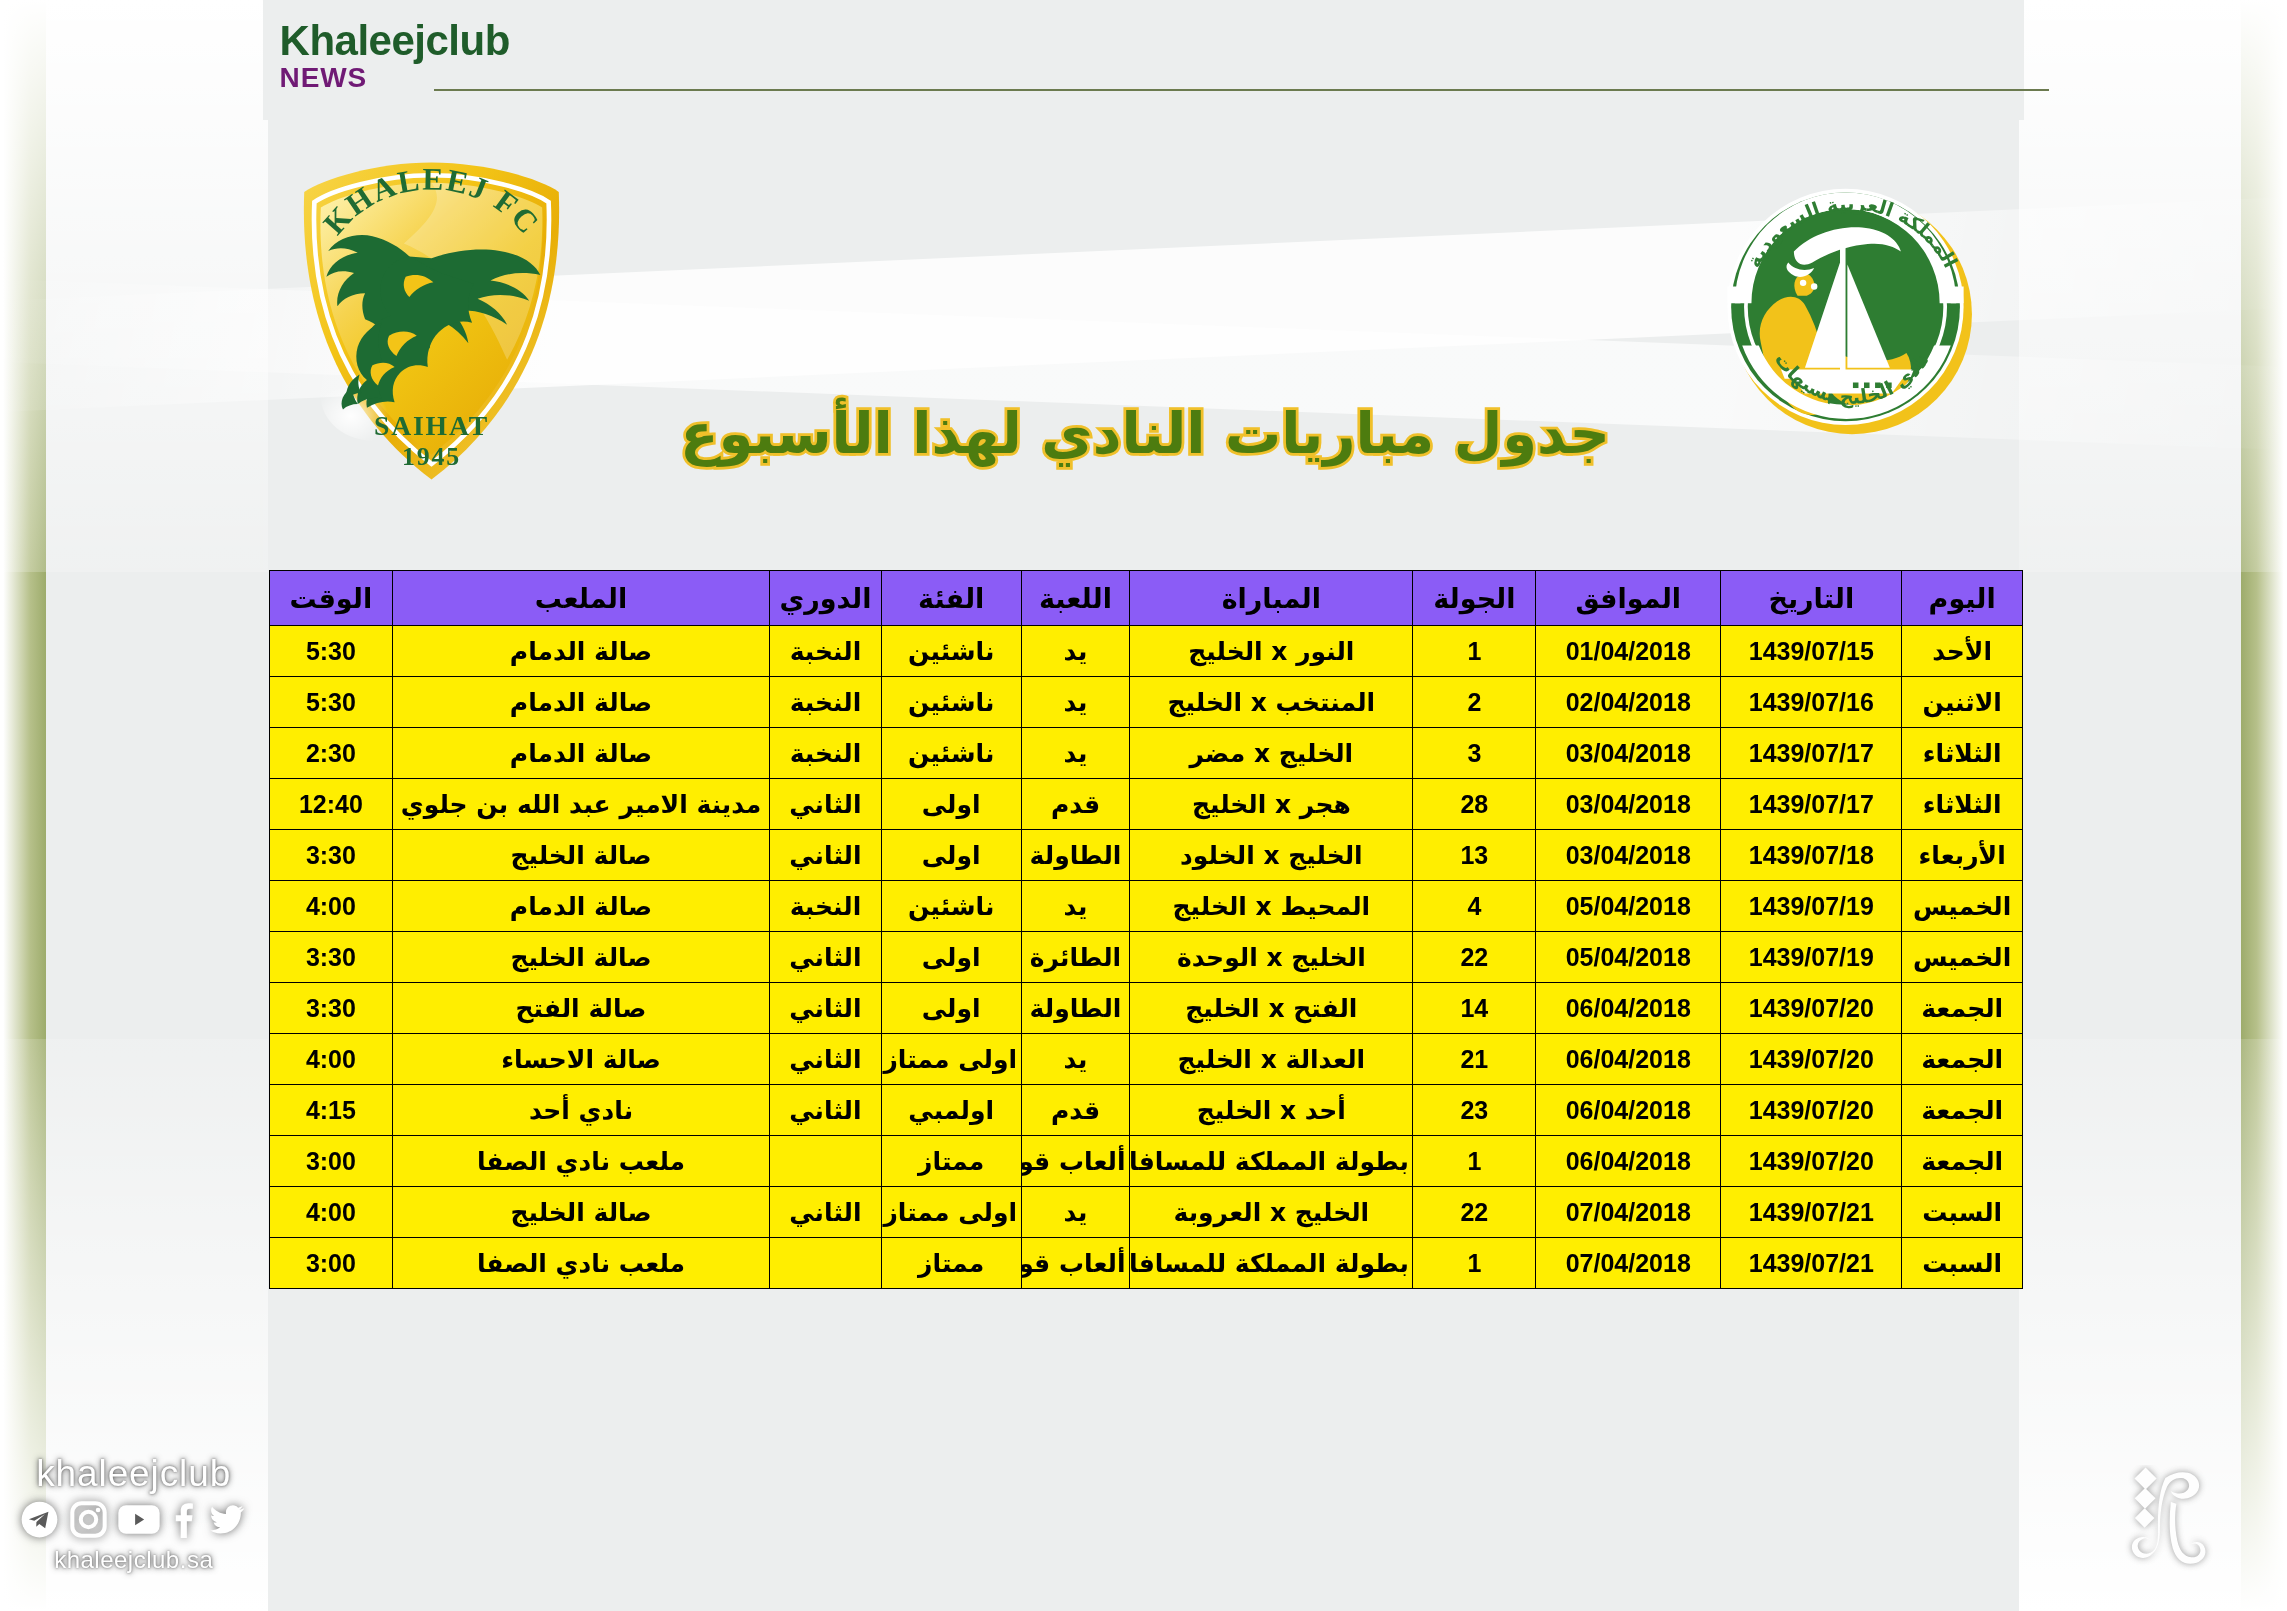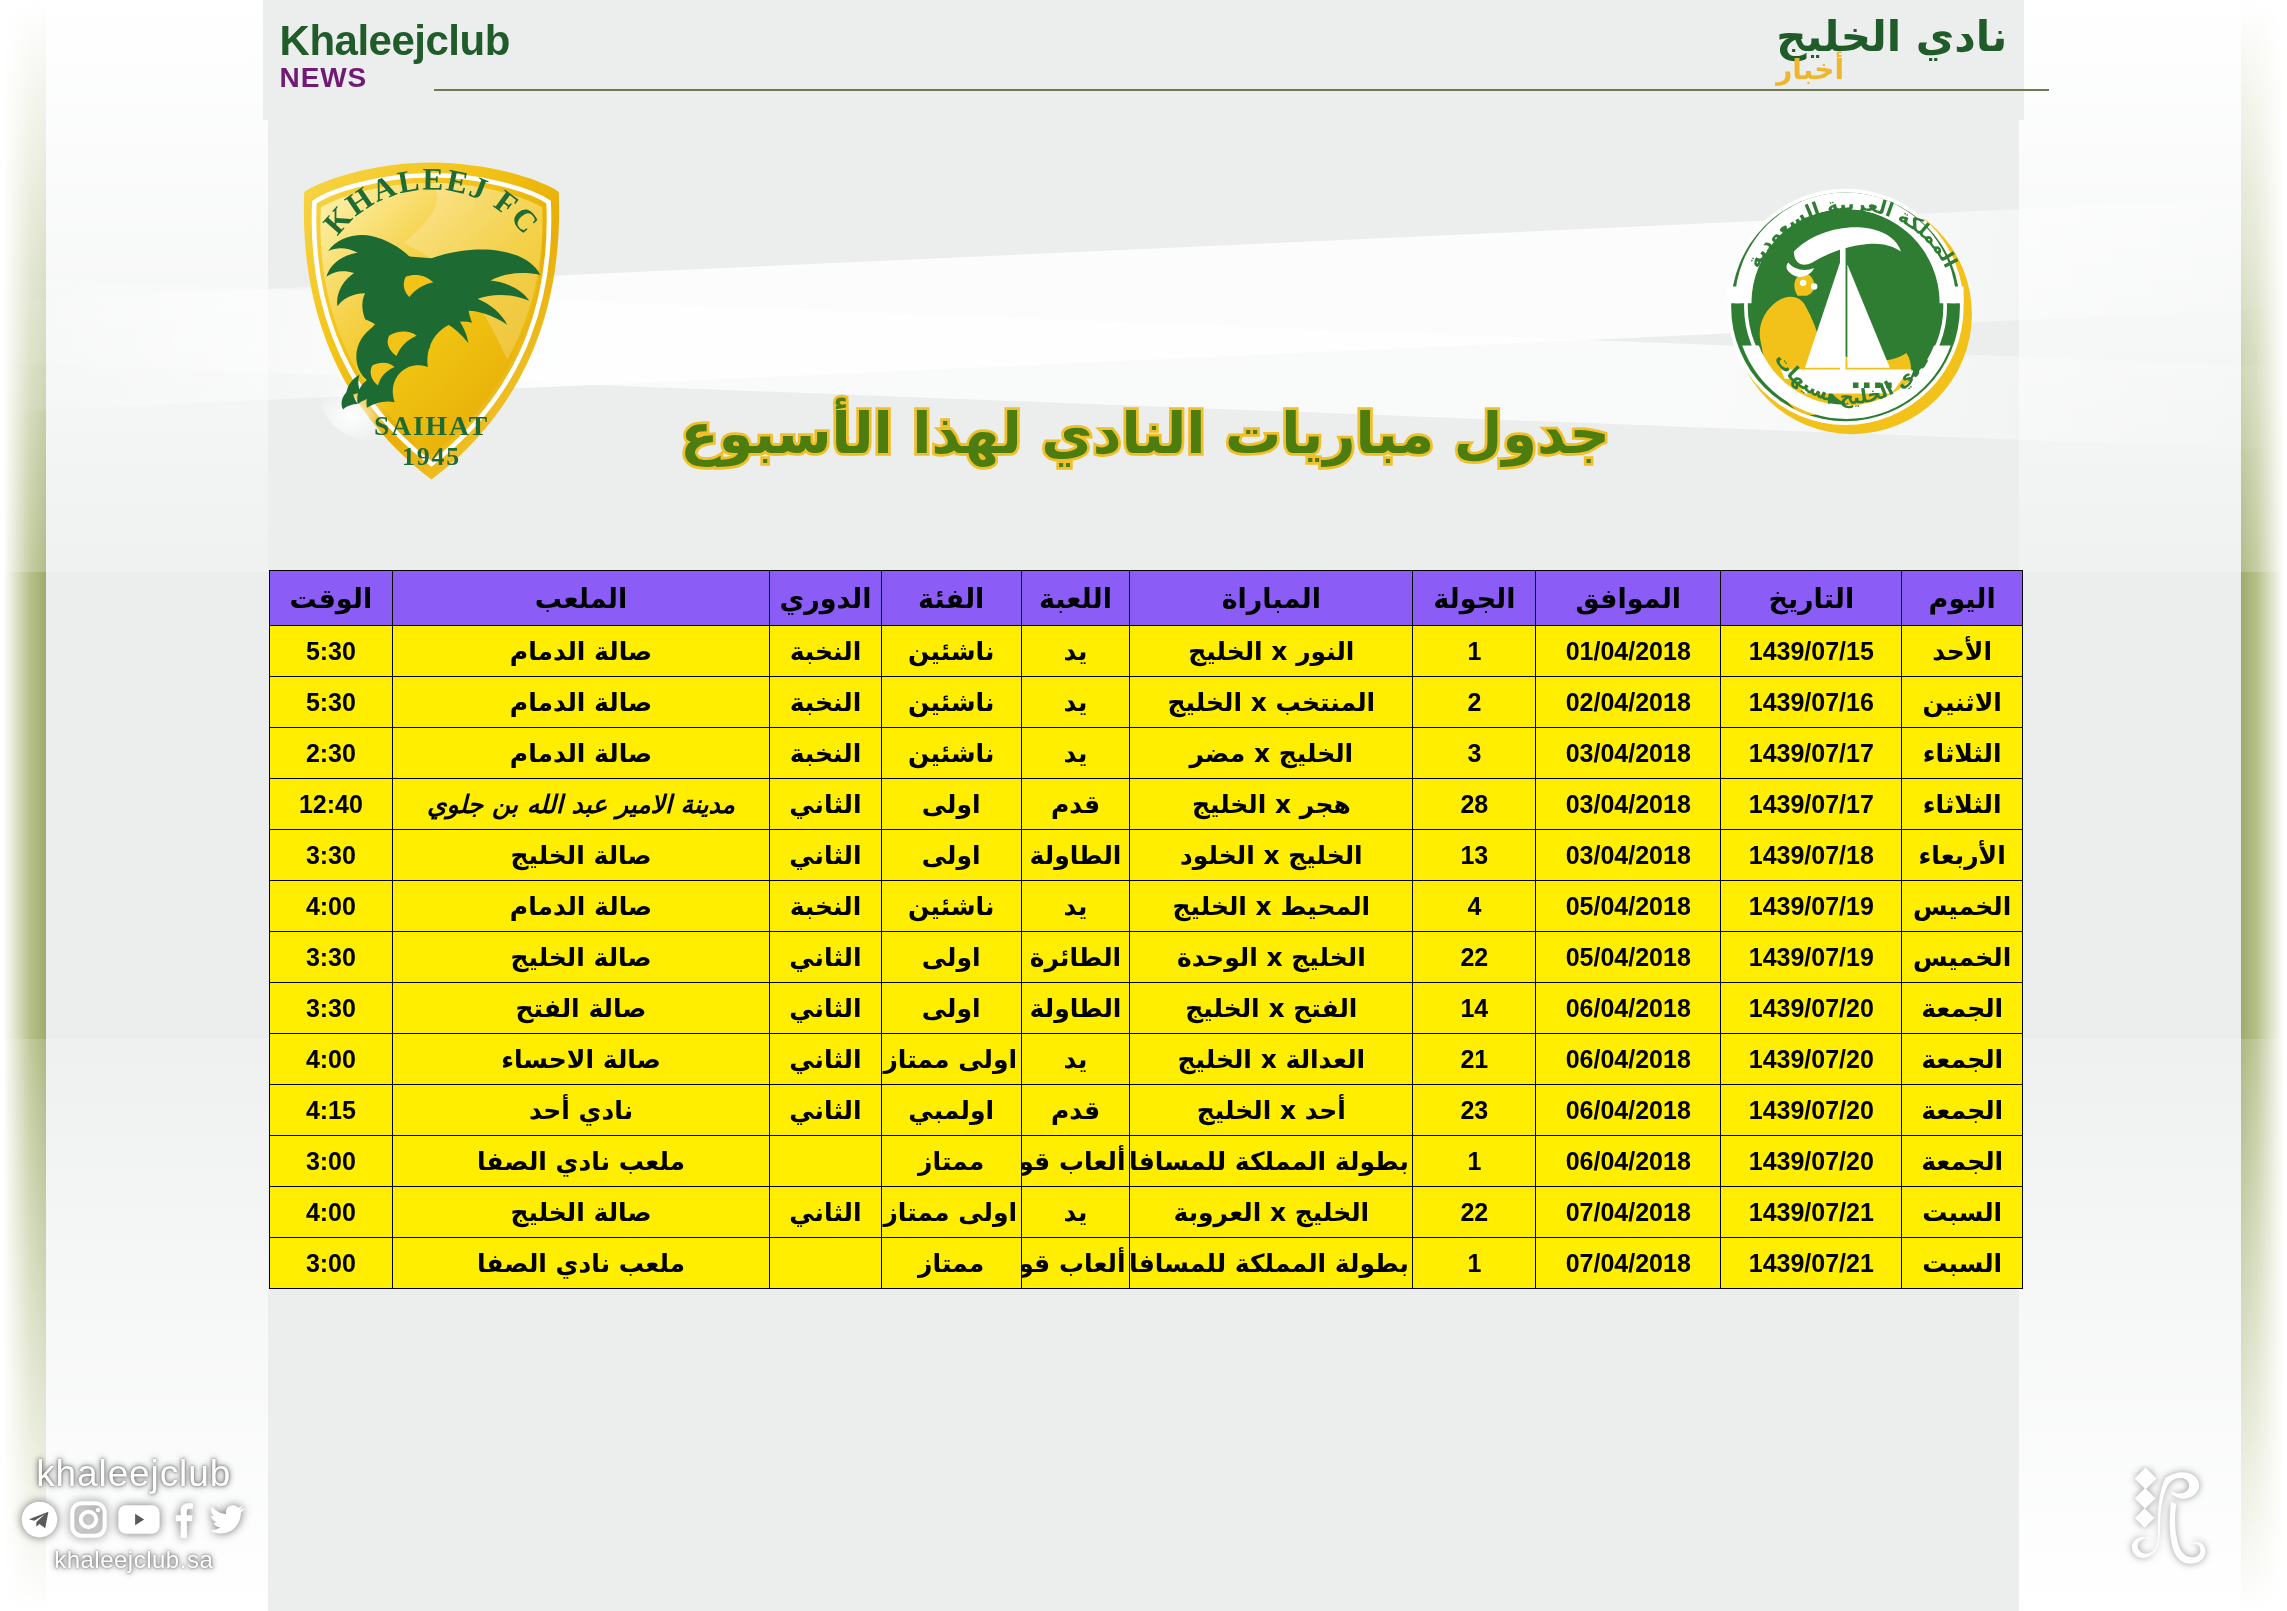--- a/index.html
+++ b/index.html
@@ -127,21 +127,21 @@
     background:#8b5cf6;
     height:54px;
     font-size:27px;
   }
   table.sched tbody td{
     background:#ffee00;
     height:50px;
     font-size:25px;
   }
   td.small-txt{font-size:14.8px;letter-spacing:0;}
-  td.venue-long{font-size:23px;font-style:italic;}
+  td.venue-long{font-size:23px;}
   td.num,td.date{font-family:"Liberation Sans",sans-serif;letter-spacing:0;margin-top:32px;}
 
   
   col.c-day{width:118px;}
   col.c-hdate{width:177px;}
   col.c-gdate{width:181px;}
   col.c-round{width:120px;}
   col.c-match{width:277px;}
   col.c-sport{width:106px;}
   col.c-cat{width:137px;}
@@ -190,24 +190,20 @@
   <div class="wash bl"></div>
   <div class="wash br"></div>
 </div>
 
 <div class="top-header">
   <div class="brand-left">
     <div class="b-main">Khaleejclub</div>
     <div class="b-sub">NEWS</div>
   </div>
   <div class="brand-rule-left"></div>
-  <div class="brand-right">
-    <div class="r-main">نادي الخليج</div>
-    <div class="r-sub">أخبار</div>
-  </div>
 </div>
 
 <div class="logo-shield">
   <svg viewBox="0 0 300 360" width="277" height="332">
     <defs>
       <linearGradient id="goldG" x1="0" y1="0" x2="1" y2="1">
         <stop offset="0%" stop-color="#f7d54a"></stop>
         <stop offset="35%" stop-color="#f3c417"></stop>
         <stop offset="60%" stop-color="#e8ae06"></stop>
         <stop offset="100%" stop-color="#f6d34a"></stop>

